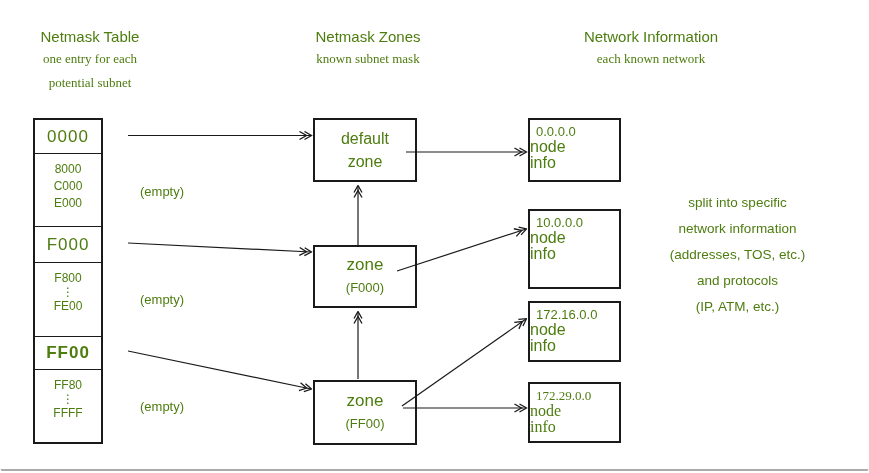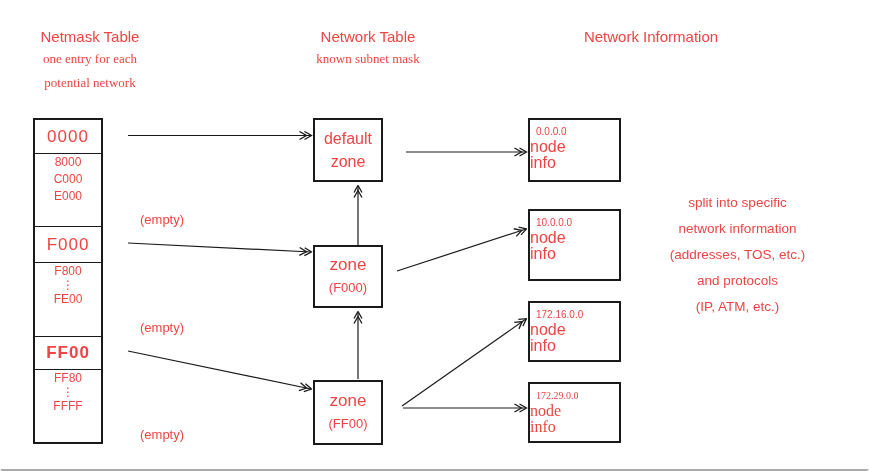--- a/index.html
+++ b/index.html
@@ -2,82 +2,83 @@
 <html><head>
 <meta charset="utf-8">
 <style>
   html, body { margin: 0; padding: 0; background: #ffffff; }
   .stage {
     position: relative;
     width: 869px;
     height: 473px;
     background: #ffffff;
     font-family: "Liberation Sans", "DejaVu Sans", sans-serif;
-    color: #ef4444;
+    color: #4d7c0f;
     overflow: hidden;
     border-radius: 6px;
   }
   .abs { position: absolute; }
 
   
   .col-header { text-align: center; }
   .col-title { font-size: 15px; line-height: 20px; }
   .col-sub   { font-size: 13px; line-height: 24px; font-family: Liberation Serif, serif; }
 
   
   .nm-table {
     left: 33px; top: 118px; width: 70px; height: 326px;
     border: 2px solid #1a1a1a; box-sizing: border-box;
     display: flex; flex-direction: column;
   }
   .nm-row { box-sizing: border-box; text-align: center; }
   .nm-row + .nm-row { border-top: 1px solid #1a1a1a; }
   .nm-entry { font-size: 17px; letter-spacing: 1px; display: flex; align-items: center; justify-content: center; }
-  .nm-gap   { font-size: 12px; }
+  .nm-gap   { font-size: 12px; padding-top: 7px; }
   .nm-gap .gline { line-height: 17px; }
   .nm-gap .dots  { line-height: 11px; font-size: 12px; }
 
-  .empty-note { font-size: 13px; margin-top: 28px; }
+  .empty-note { font-size: 13px; }
 
   
   .zbox, .nbox {
     border: 2px solid #1a1a1a; box-sizing: border-box; background: #fff;
   }
-  .zbox { left: 313px; width: 70px; text-align: center; }
+  .zbox { left: 313px; width: 104px; text-align: center; }
   .zbox .z1 { font-size: 17px; line-height: 24px; }
   .zbox .z2 { font-size: 13px; line-height: 22px; }
   .zbox.two16 .z1, .zbox.two16 .z2 { font-size: 16px; line-height: 23px; }
   .nbox { left: 528px; width: 93px; }
-  .nbox .ip { font-size: 10px; line-height: 14px; padding: 5px 0 0 6px; }
+  .nbox .ip { font-size: 13px; line-height: 14px; padding: 5px 0 0 6px; }
   .nbox .nl { font-size: 16px; line-height: 16px; text-align: left; }
 
   .annotation { text-align: center; font-size: 13.5px; line-height: 26px; }
 
   .arrows { left: 0; top: 0; pointer-events: none; }
 
   .bottom-rule { left: 0; top: 469px; width: 869px; height: 2px; background: #aaaaaa; }
 </style>
 </head>
 <body>
 
 <div class="stage">
 
   <div class="abs col-header" style="left:10px; top:27px; width:160px;">
     <div class="col-title">Netmask Table</div>
     <div class="col-sub">one entry for each</div>
-    <div class="col-sub">potential network</div>
+    <div class="col-sub">potential subnet</div>
   </div>
 
   <div class="abs col-header" style="left:288px; top:27px; width:160px;">
-    <div class="col-title">Network Table</div>
+    <div class="col-title">Netmask Zones</div>
     <div class="col-sub">known subnet mask</div>
   </div>
 
   <div class="abs col-header" style="left:556px; top:27px; width:190px;">
     <div class="col-title">Network Information</div>
+    <div class="col-sub">each known network</div>
   </div>
 
   <div class="abs nm-table">
     <div class="nm-row nm-entry" style="height:33px;">
       <span>0000</span>
     </div>
     <div class="nm-row nm-gap" style="height:73px;">
       <div class="gline">8000</div>
       <div class="gline">C000</div>
       <div class="gline">E000</div>
@@ -115,21 +116,21 @@
   <div class="abs zbox" style="top:380px; height:65px; padding-top:7px;">
     <div class="z1">zone</div>
     <div class="z2">(FF00)</div>
   </div>
 
   <div class="abs nbox" style="top:118px; height:64px;">
     <div class="ip">0.0.0.0</div>
     <div class="nl">node</div>
     <div class="nl">info</div>
   </div>
-  <div class="abs nbox" style="top:209px; height:72px;">
+  <div class="abs nbox" style="top:209px; height:80px;">
     <div class="ip">10.0.0.0</div>
     <div class="nl">node</div>
     <div class="nl">info</div>
   </div>
   <div class="abs nbox" style="top:301px; height:61px;">
     <div class="ip">172.16.0.0</div>
     <div class="nl">node</div>
     <div class="nl">info</div>
   </div>
   <div class="abs nbox" style="top:382px; height:61px;font-family:Liberation Serif, serif;">

